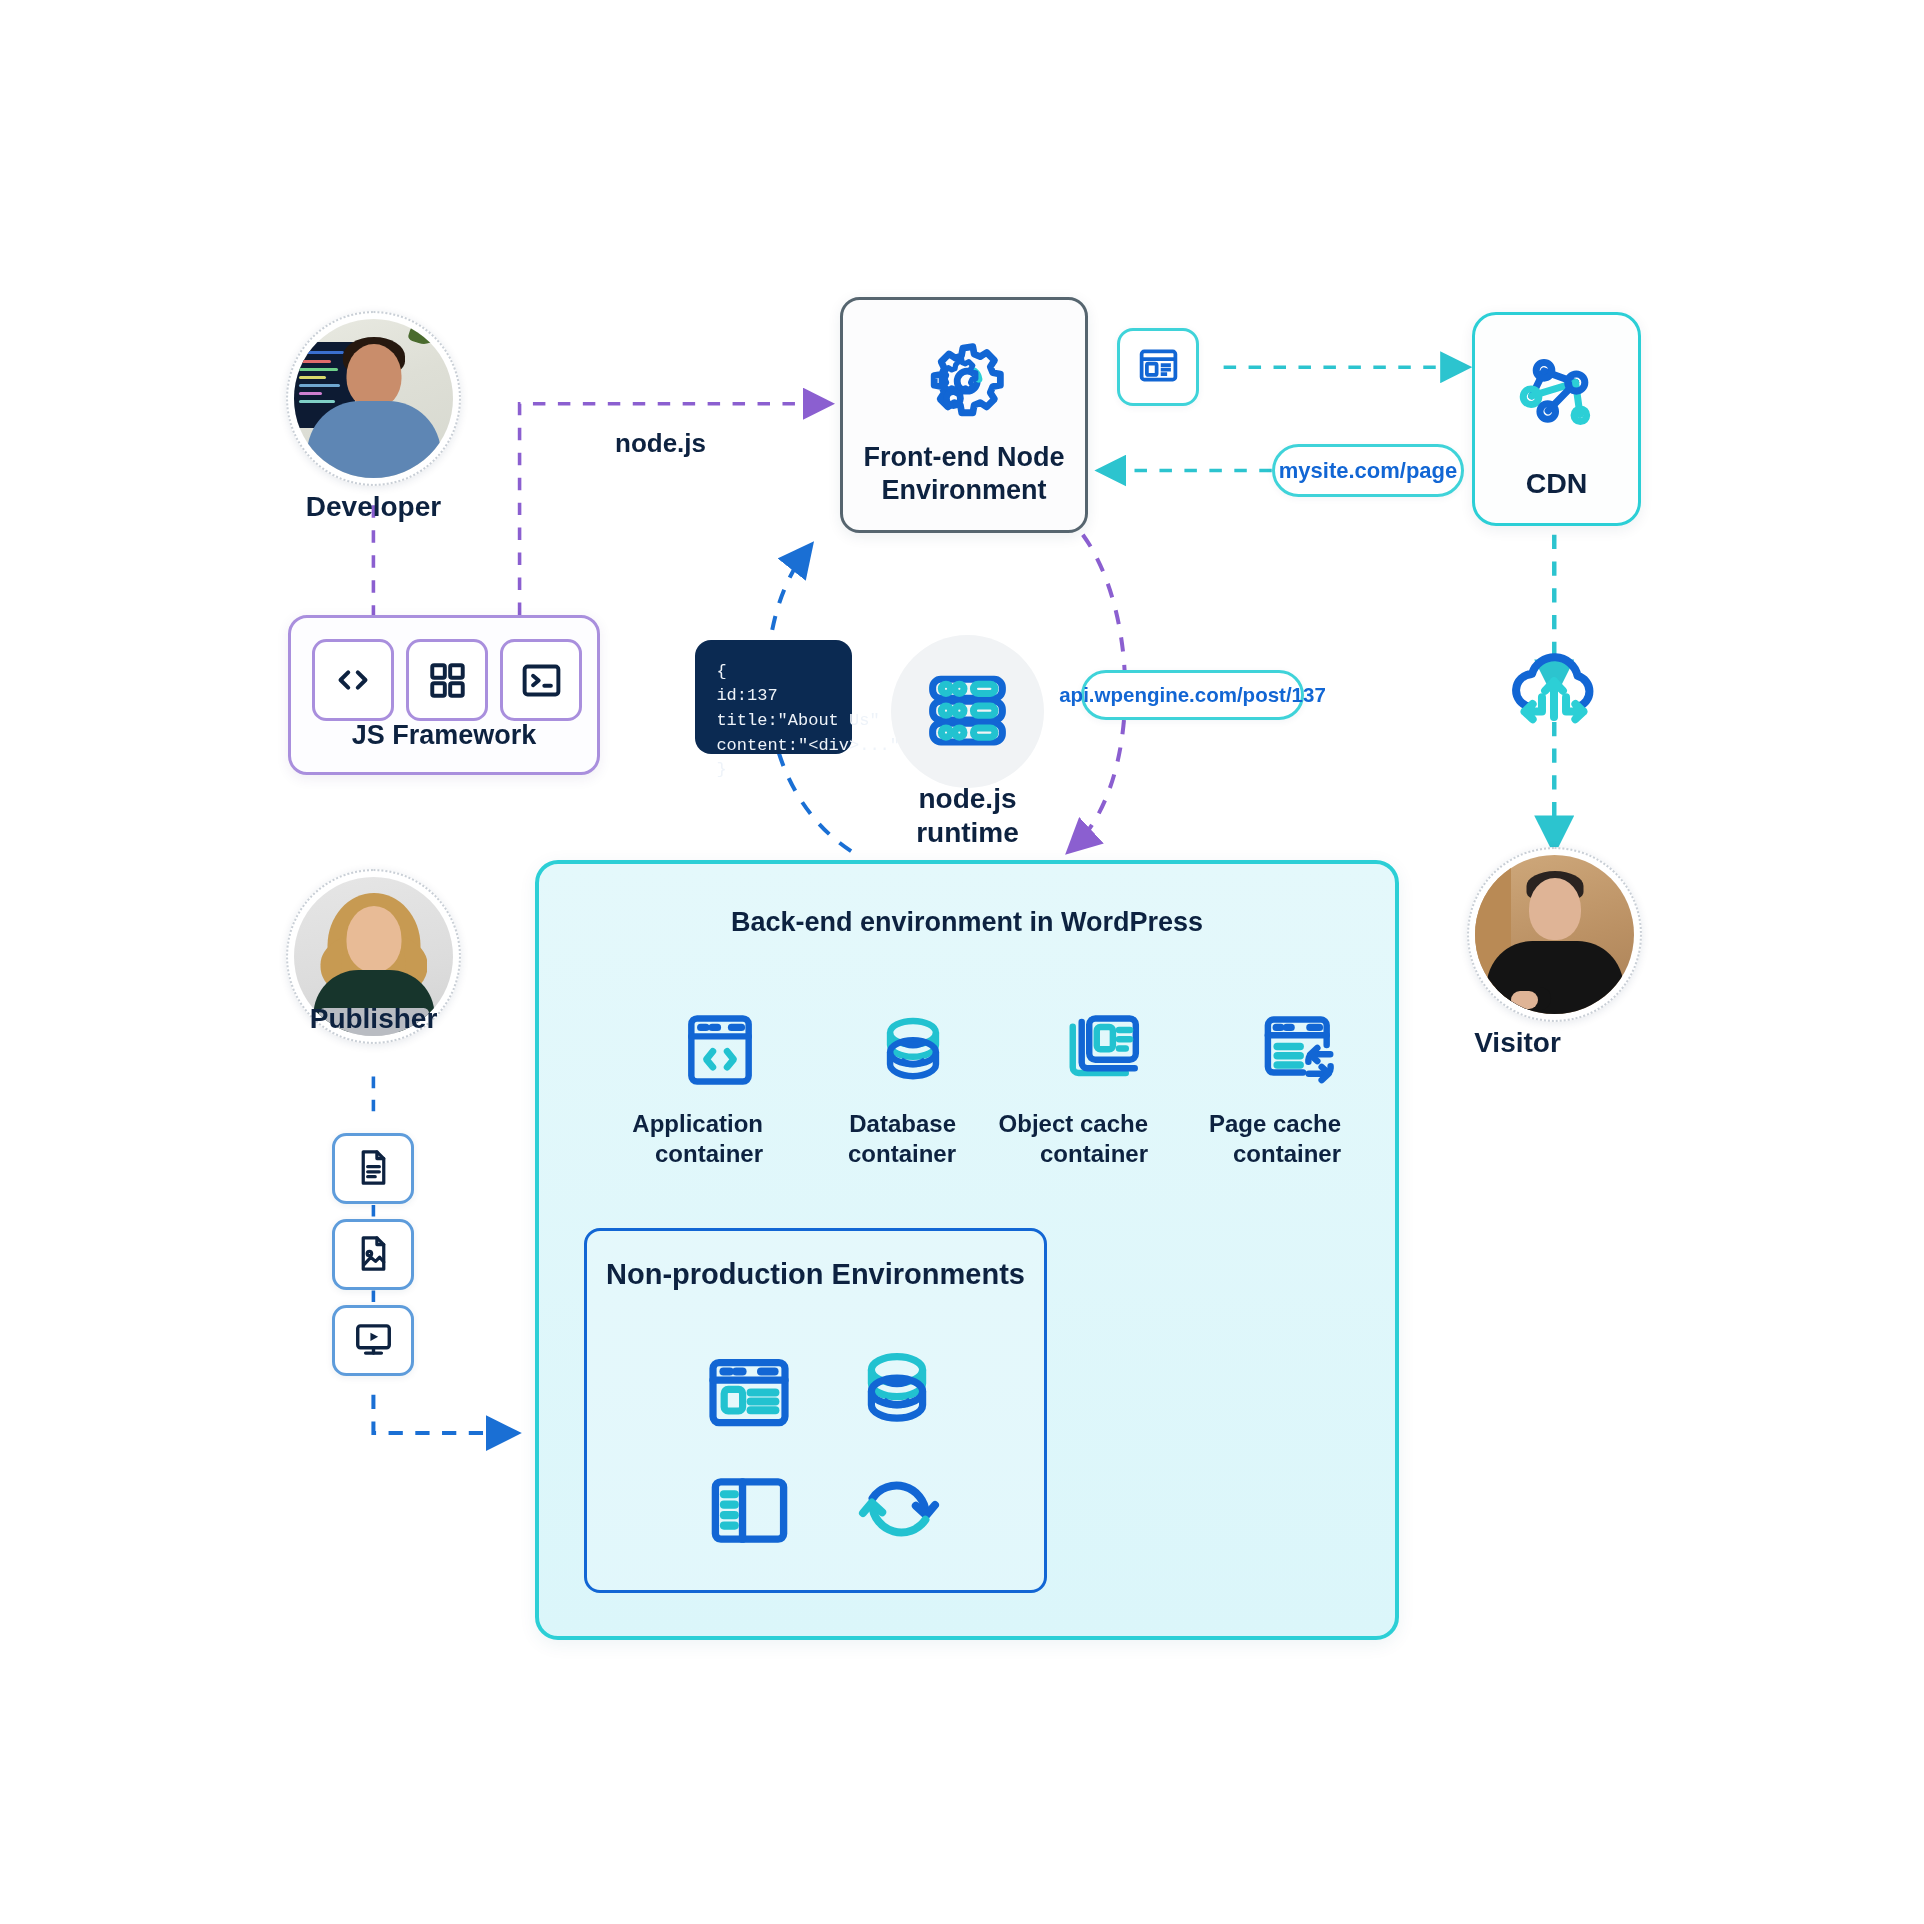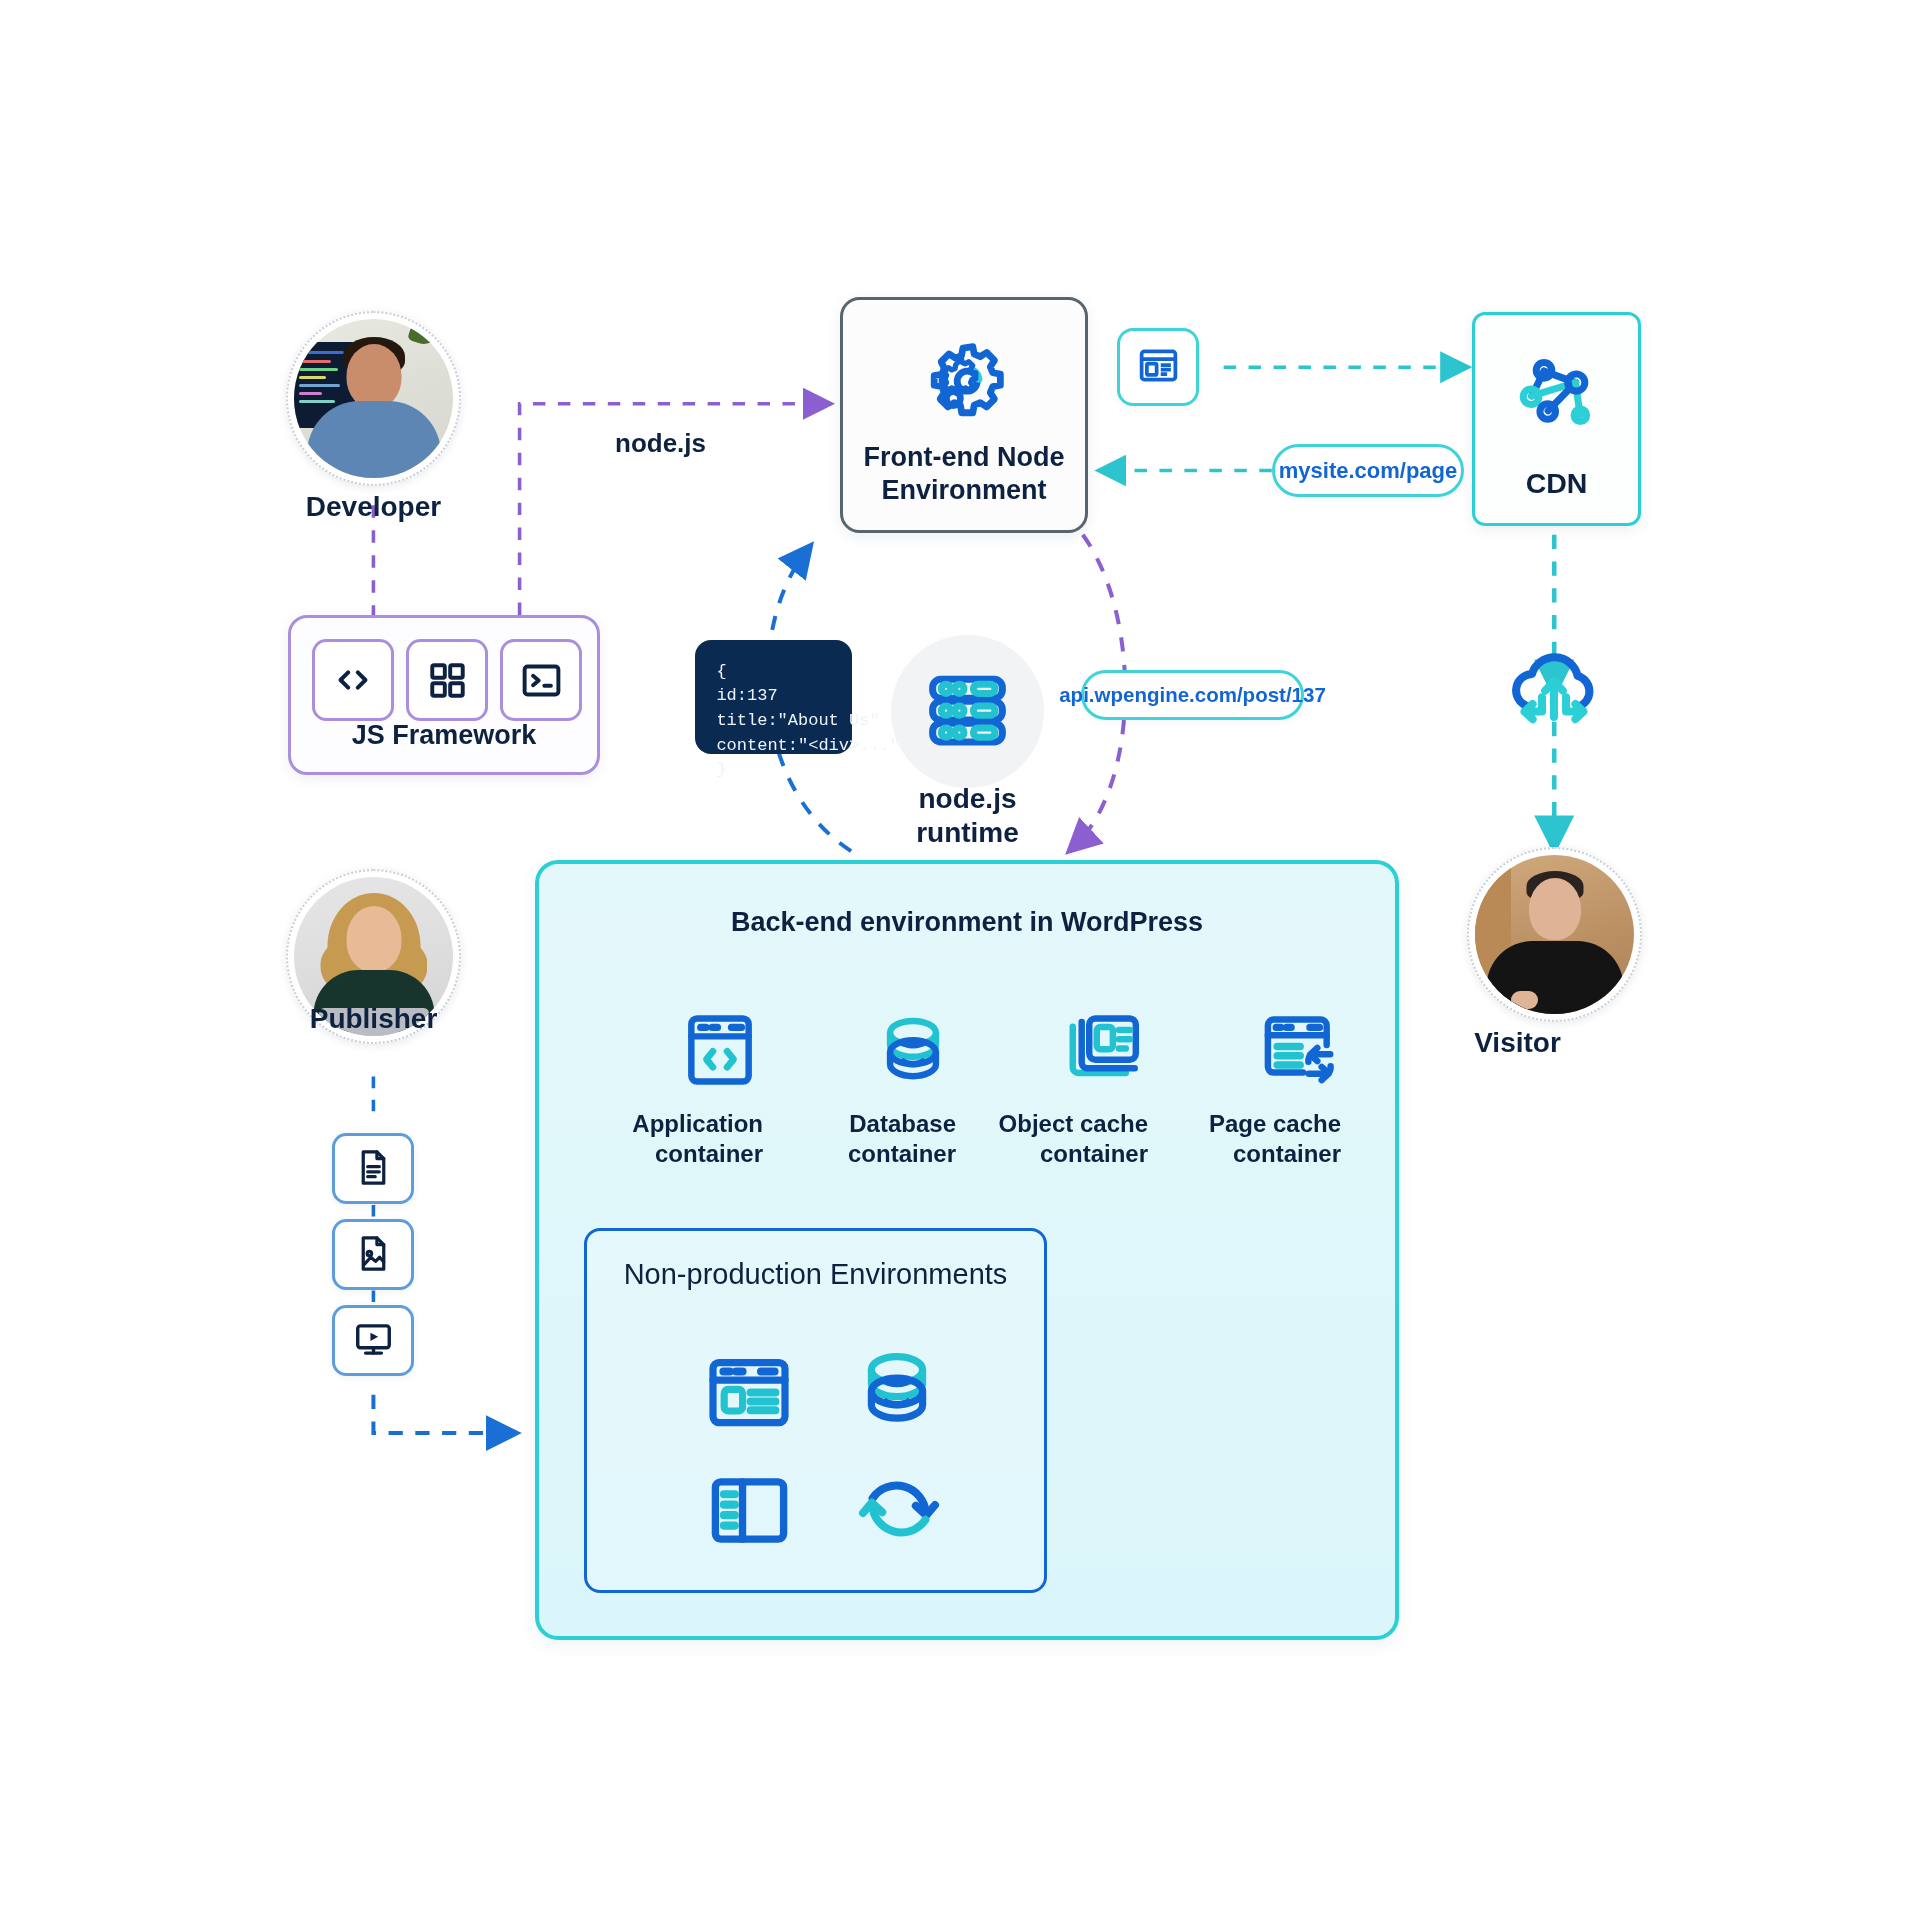--- a/index.html
+++ b/index.html
@@ -53,21 +53,21 @@
     background:#141414;border-radius:46px 46px 0 0;}
   .vis-arm{position:absolute;left:14.3px;bottom:3.6px;width:62px;height:23px;background:#141414;border-radius:12.5px;}
   .vis-hand{position:absolute;left:36px;bottom:5.3px;width:27px;height:18px;background:#dfb496;border-radius:9px;}
 
   
   .node-box{position:absolute;border:3.6px solid #56656f;border-radius:19.6px;background:#fcfcfd;
     box-shadow:0 3.6px 14.3px rgba(25,45,75,.08);box-sizing:border-box;}
   .node-box .title{position:absolute;left:0;right:0;bottom:23px;text-align:center;font-size:27px;
     font-weight:700;line-height:1.22;color:#0d2240;}
 
-  .cdn-box{position:absolute;border:3.6px solid #2ccfd6;border-radius:13px;background:#fdfefe;
+  .cdn-box{position:absolute;border:3.6px solid #2ccfd6;border-radius:24px;background:#fdfefe;
     box-shadow:0 3.6px 14.3px rgba(25,45,75,.07);box-sizing:border-box;}
   .cdn-box .title{position:absolute;left:0;right:0;bottom:23px;text-align:center;font-size:28.5px;
     font-weight:700;color:#0d2240;}
 
   .jsf-box{position:absolute;border:3.6px solid #a98fdd;border-radius:19px;background:#fdfdff;
     box-shadow:0 3.6px 12.5px rgba(60,40,120,.08);box-sizing:border-box;}
   .jsf-box .title{position:absolute;left:0;right:0;bottom:21.4px;text-align:center;font-size:27px;
     font-weight:700;color:#0d2240;}
   .jsf-icon{position:absolute;width:82px;height:82px;border:3.6px solid #a98fdd;border-radius:14.3px;
     background:#fff;box-sizing:border-box;display:flex;align-items:center;justify-content:center;}
@@ -97,21 +97,21 @@
   .backend{position:absolute;border:4.5px solid #2ccfd6;border-radius:23px;
     background:linear-gradient(180deg,#e4f8fb 0%,#dbf6fa 100%);box-sizing:border-box;
     box-shadow:0 4.5px 18px rgba(20,80,110,.07);}
   .backend-title{position:absolute;left:0;right:0;top:43px;text-align:center;font-size:27px;
     font-weight:700;color:#0d2240;}
   .container-cell{position:absolute;width:187px;text-align:right;}
   .container-cell .cap{margin-top:12.5px;font-size:24px;font-weight:700;color:#0d2240;line-height:1.25;}
 
   .sub-box{position:absolute;border:3.6px solid #1266d4;border-radius:16px;background:rgba(255,255,255,.18);
     box-sizing:border-box;}
-  .sub-title{position:absolute;left:0;right:0;top:27px;text-align:center;font-size:29px;font-weight:400;color:#0d2240;}
+  .sub-title{position:absolute;left:0;right:0;top:27px;text-align:center;font-size:29px;font-weight:700;color:#0d2240;}
   .sub-icon{position:absolute;}
 </style>
 </head>
 <body>
 
 <div id="stage">
 
   <svg class="abs" width="1925" height="1925" style="left:0;top:0" viewBox="0 0 2160 2160">
     <defs>
       <marker id="ah-purple" markerWidth="9" markerHeight="9" refX="6" refY="4.5" orient="auto">

